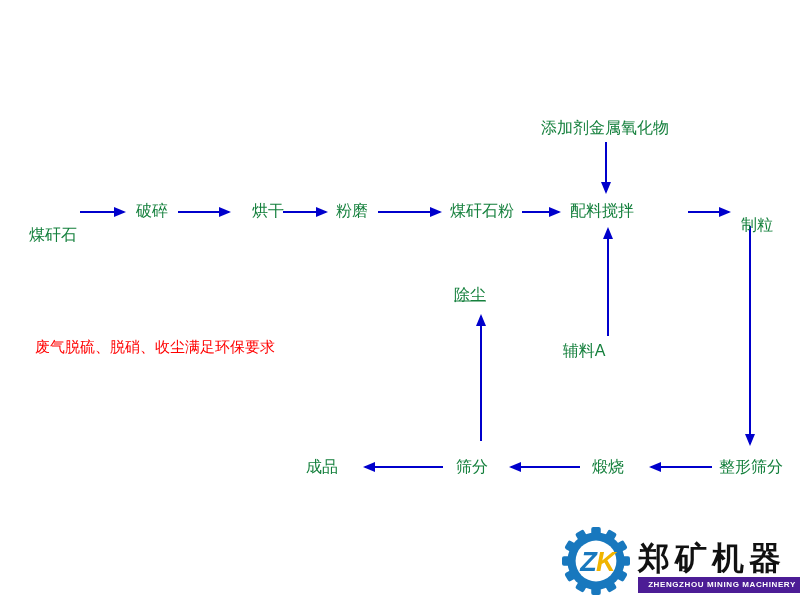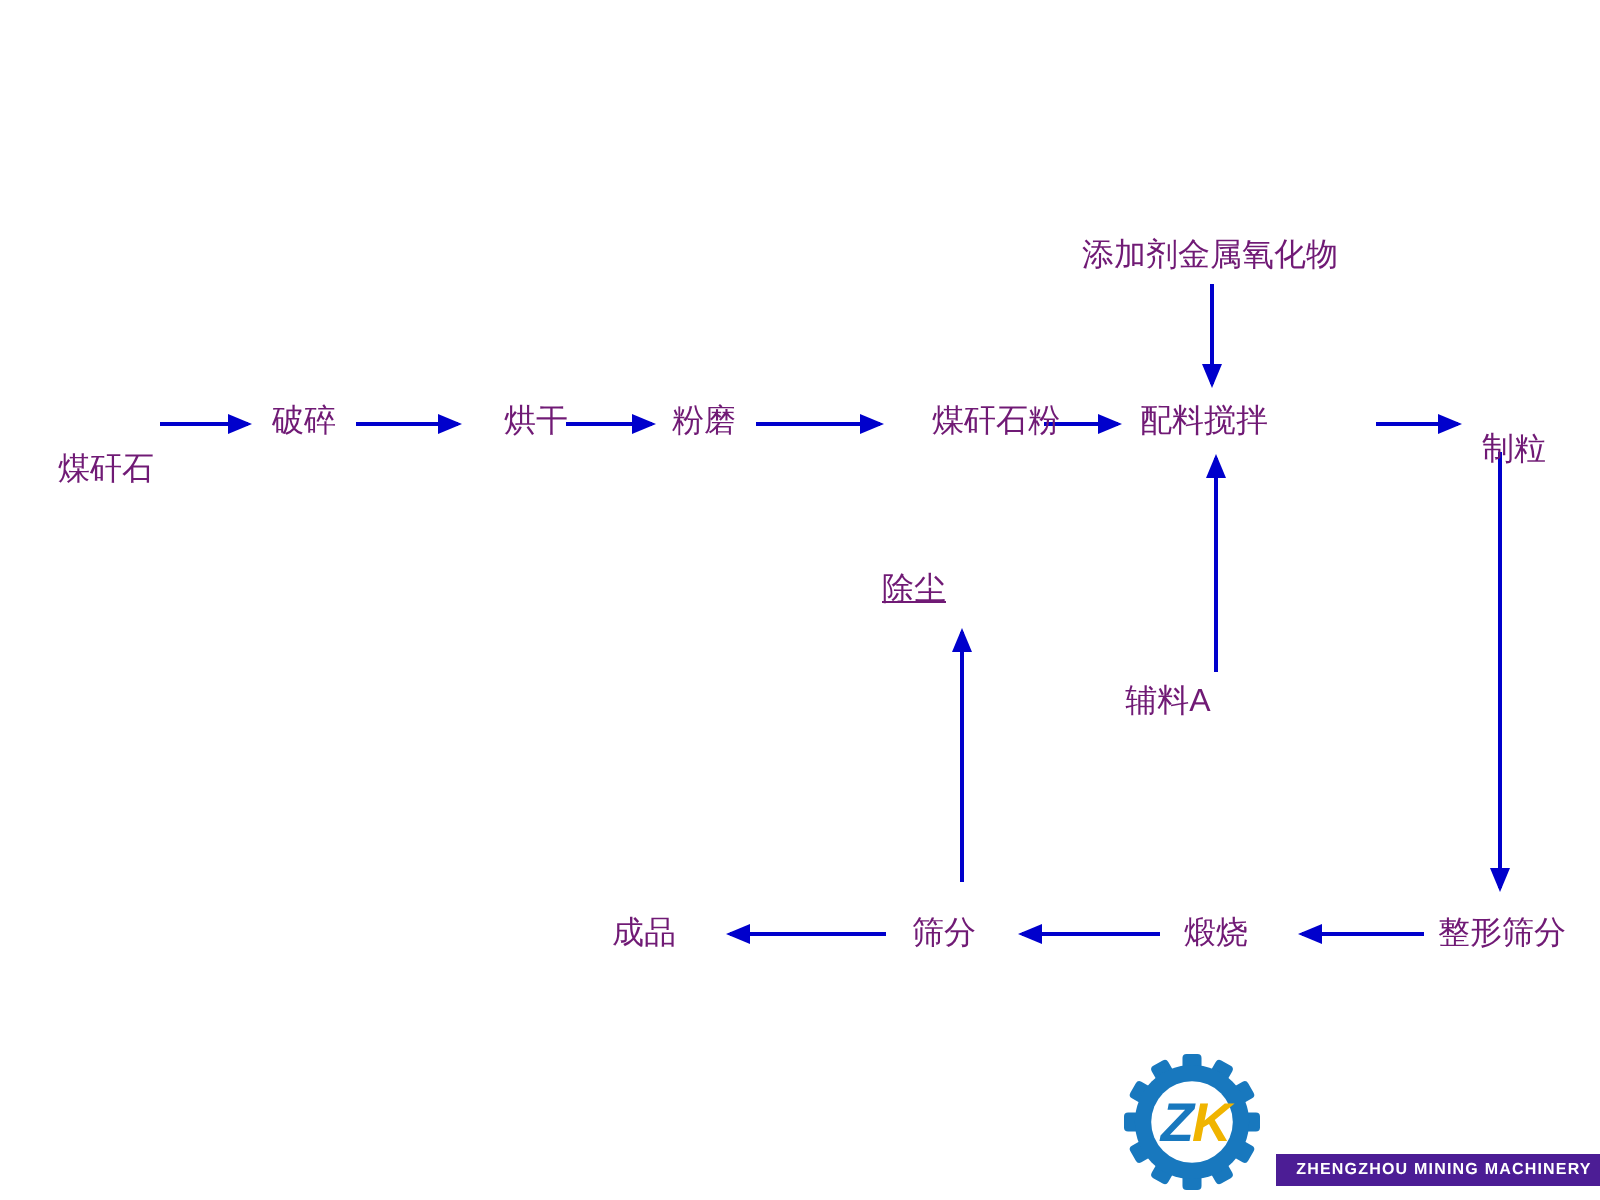--- a/index.html
+++ b/index.html
@@ -18,21 +18,21 @@
   #arrow-layer {
     position: absolute;
     left: 0; top: 0;
     width: 800px; height: 600px;
   }
   .node {
     position: absolute;
     transform: translate(-50%, -50%);
     white-space: nowrap;
     font-size: 16px;
-    color: #701a75;
+    color: #15803d;
   }
   .note {
     position: absolute;
     white-space: nowrap;
     font-size: 15px;
     color: #ff0000;
   }
   #logo {
     position: absolute;
     left: 560px;
@@ -96,31 +96,32 @@
       <line x1="580" y1="467" x2="511" y2="467" marker-end="url(#ah)"></line>
       <line x1="443" y1="467" x2="365" y2="467" marker-end="url(#ah)"></line>
       <line x1="481" y1="441" x2="481" y2="316" marker-end="url(#ah)"></line>
     </g>
   </svg>
 
   <div class="node" style="left:53px;  top:211px;margin-top:24px;">煤矸石</div>
   <div class="node" style="left:152px; top:211px;">破碎</div>
   <div class="node" style="left:268px; top:211px;">烘干</div>
   <div class="node" style="left:352px; top:211px;">粉磨</div>
-  <div class="node" style="left:482px; top:211px;margin-left:16px;">煤矸石粉</div>
+  <div class="node" style="left:482px; top:211px;">煤矸石粉</div>
   <div class="node" style="left:602px; top:211px;">配料搅拌</div>
   <div class="node" style="left:757px; top:225px;font-family:Liberation Serif, serif;">制粒</div>
   <div class="node" style="left:605px; top:128px;">添加剂金属氧化物</div>
   <div class="node" style="left:584px; top:351px;">辅料A</div>
-  <div class="node" style="left:457px; top:295px;text-decoration:underline;">除尘</div>
+  <div class="node" style="left:470px; top:295px;text-decoration:underline;">除尘</div>
   <div class="node" style="left:751px; top:467px;">整形筛分</div>
   <div class="node" style="left:608px; top:467px;text-align:right;">煅烧</div>
   <div class="node" style="left:472px; top:467px;">筛分</div>
   <div class="node" style="left:322px; top:467px;text-align:right;">成品</div>
 
+  <div class="note" style="left:35px; top:338px;">废气脱硫、脱硝、收尘满足环保要求</div>
 
   <div id="logo">
     <svg id="gear-icon" viewBox="0 0 100 100" xmlns="http://www.w3.org/2000/svg">
       <g fill="#1878be">
         <rect x="43" y="0" width="14" height="16" rx="3" transform="rotate(0 50 50)"></rect>
         <rect x="43" y="0" width="14" height="16" rx="3" transform="rotate(30 50 50)"></rect>
         <rect x="43" y="0" width="14" height="16" rx="3" transform="rotate(60 50 50)"></rect>
         <rect x="43" y="0" width="14" height="16" rx="3" transform="rotate(90 50 50)"></rect>
         <rect x="43" y="0" width="14" height="16" rx="3" transform="rotate(120 50 50)"></rect>
         <rect x="43" y="0" width="14" height="16" rx="3" transform="rotate(150 50 50)"></rect>
@@ -129,16 +130,17 @@
         <rect x="43" y="0" width="14" height="16" rx="3" transform="rotate(240 50 50)"></rect>
         <rect x="43" y="0" width="14" height="16" rx="3" transform="rotate(270 50 50)"></rect>
         <rect x="43" y="0" width="14" height="16" rx="3" transform="rotate(300 50 50)"></rect>
         <rect x="43" y="0" width="14" height="16" rx="3" transform="rotate(330 50 50)"></rect>
         <circle cx="50" cy="50" r="42"></circle>
       </g>
       <circle cx="50" cy="50" r="30" fill="#ffffff"></circle>
       <text x="27" y="64" font-family="Liberation Sans, sans-serif" font-size="40" font-weight="bold" font-style="italic" fill="#1878be">Z</text>
       <text x="50" y="64" font-family="Liberation Sans, sans-serif" font-size="40" font-weight="bold" font-style="italic" fill="#f0b400">K</text>
     </svg>
+    <div id="company-name">郑矿机器</div>
     <div id="company-banner">ZHENGZHOU MINING MACHINERY</div>
   </div>
 
 </div>
 
 </body></html>

